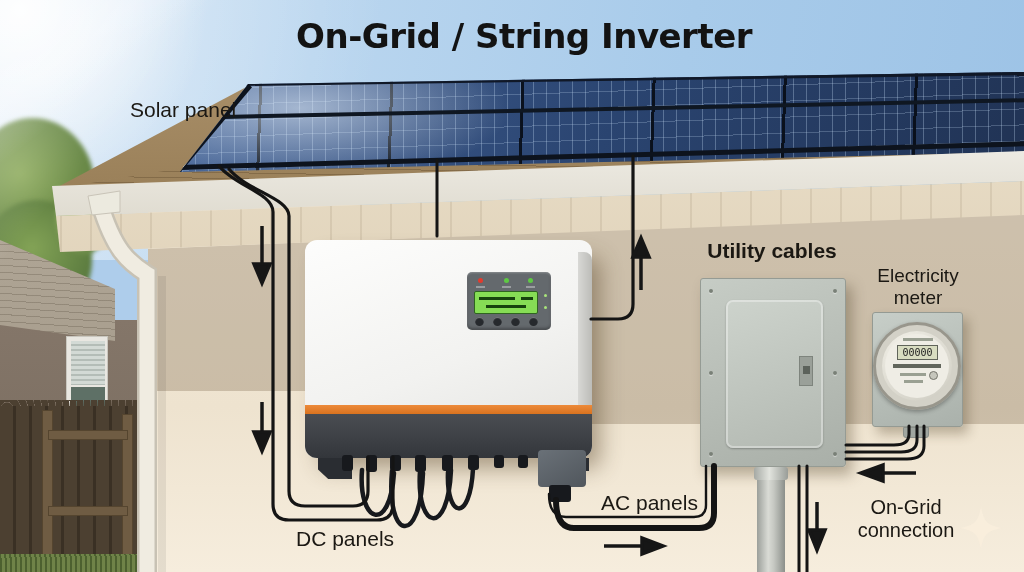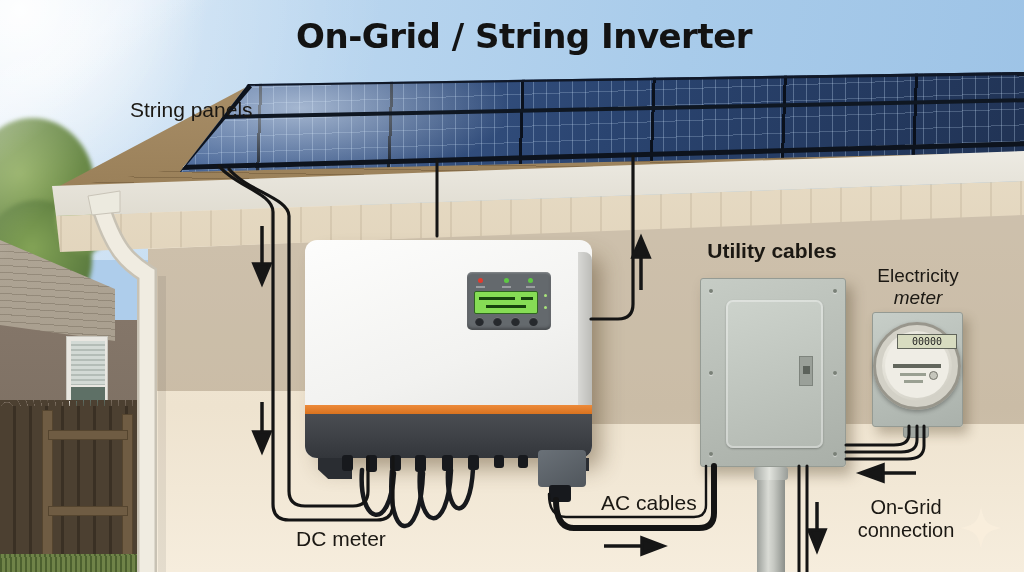--- a/index.html
+++ b/index.html
@@ -114,21 +114,21 @@
     background:linear-gradient(90deg,#a5a9a4,#e2e4de 45%,#999d98);}
   
   .meter-box{left:872px;top:312px;width:91px;height:115px;border-radius:3px;
     background:linear-gradient(160deg,#c7cec8,#aab1ab);border:1px solid #949a93;
     box-shadow:5px 7px 12px rgba(70,55,30,.32);}
   .meter-tab{left:903px;top:427px;width:26px;height:11px;border-radius:0 0 3px 3px;background:#a0a6a0;border:1px solid #8a908a;}
   .meter-face{left:873px;top:322px;width:88px;height:88px;border-radius:50%;
     background:radial-gradient(circle at 38% 32%,#f6f4ec,#d9d7cd 62%,#b6b4aa);
     border:3px solid #98968c;box-shadow:inset 0 0 0 6px #d3d1c7, 0 2px 4px rgba(0,0,0,.3);}
   .meter-face .in{left:9px;top:9px;width:64px;height:64px;border-radius:50%;background:#efede5;}
-  .mlcd{left:21px;top:9px;width:60px;height:15px;background:#d8dcc0;border:1px solid #60645a;
+  .mlcd{left:21px;top:20px;width:41px;height:15px;background:#d8dcc0;border:1px solid #60645a;
     font-family:"DejaVu Sans Mono",monospace;font-size:10px;line-height:13px;text-align:center;color:#1d1d1d;}
   .mbar{background:#9aa092;}
   .mband{left:17px;top:39px;width:48px;height:4px;background:#62665c;}
   .mknob{left:53px;top:46px;width:9px;height:9px;border-radius:50%;background:#c6c6bc;border:1px solid #75756c;}
   
   .lbl{color:#1b1813;font-size:21px;z-index:40;white-space:nowrap;}
   .title{left:512px;top:16px;transform:translateX(-50%);z-index:40;
     font-family:"DejaVu Sans",sans-serif;font-weight:bold;font-size:34px;color:#131313;letter-spacing:-.5px;white-space:nowrap;margin-left:12px;}
   svg.overlay{left:0;top:0;z-index:20;}
   .sparkle{z-index:41;}
@@ -293,25 +293,25 @@
           <polygon points="809,530 825,530 817,550"></polygon>
         </g>
     </g>
   </svg>
 
   <svg class="sparkle" style="left:958px;top:505px;" width="46" height="46" viewBox="-23 -23 46 46">
     <path d="M0,-21 C3,-6 6,-3 21,0 C6,3 3,6 0,21 C-3,6 -6,3 -21,0 C-6,-3 -3,-6 0,-21 Z" fill="#f8eedc" opacity="0.92"></path>
   </svg>
 
   <div class="title">On-Grid / String Inverter</div>
-  <div class="lbl" style="left:130px;top:98px;">String panels</div>
+  <div class="lbl" style="left:130px;top:98px;">Solar panel</div>
   <div class="lbl" style="left:772px;top:239px;transform:translateX(-50%);font-weight:bold;">Utility cables</div>
   <div class="lbl" style="left:918px;top:265px;transform:translateX(-50%);font-size:19px;text-align:center;">
     <span style="position:static;display:block;">Electricity</span>
-    <span style="position:static;display:block;font-style:italic;">meter</span>
-  </div>
-  <div class="lbl" style="left:296px;top:527px;">DC meter</div>
-  <div class="lbl" style="left:601px;top:491px;">AC cables</div>
+    <span style="position:static;display:block;">meter</span>
+  </div>
+  <div class="lbl" style="left:296px;top:527px;">DC panels</div>
+  <div class="lbl" style="left:601px;top:491px;">AC panels</div>
   <div class="lbl" style="left:906px;top:496px;font-size:20px;text-align:center;transform:translateX(-50%);">
     <span style="position:static;display:block;">On-Grid</span>
     <span style="position:static;display:block;">connection</span>
   </div>
 </div>
 
 </body></html>

